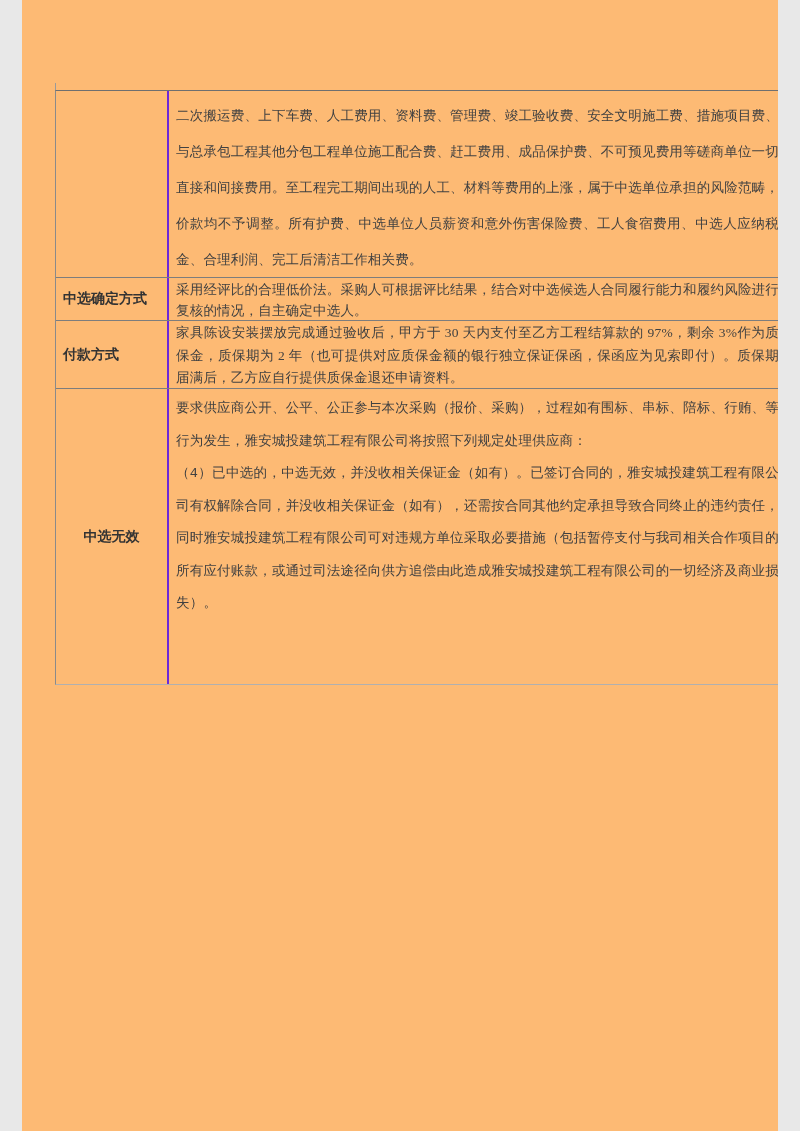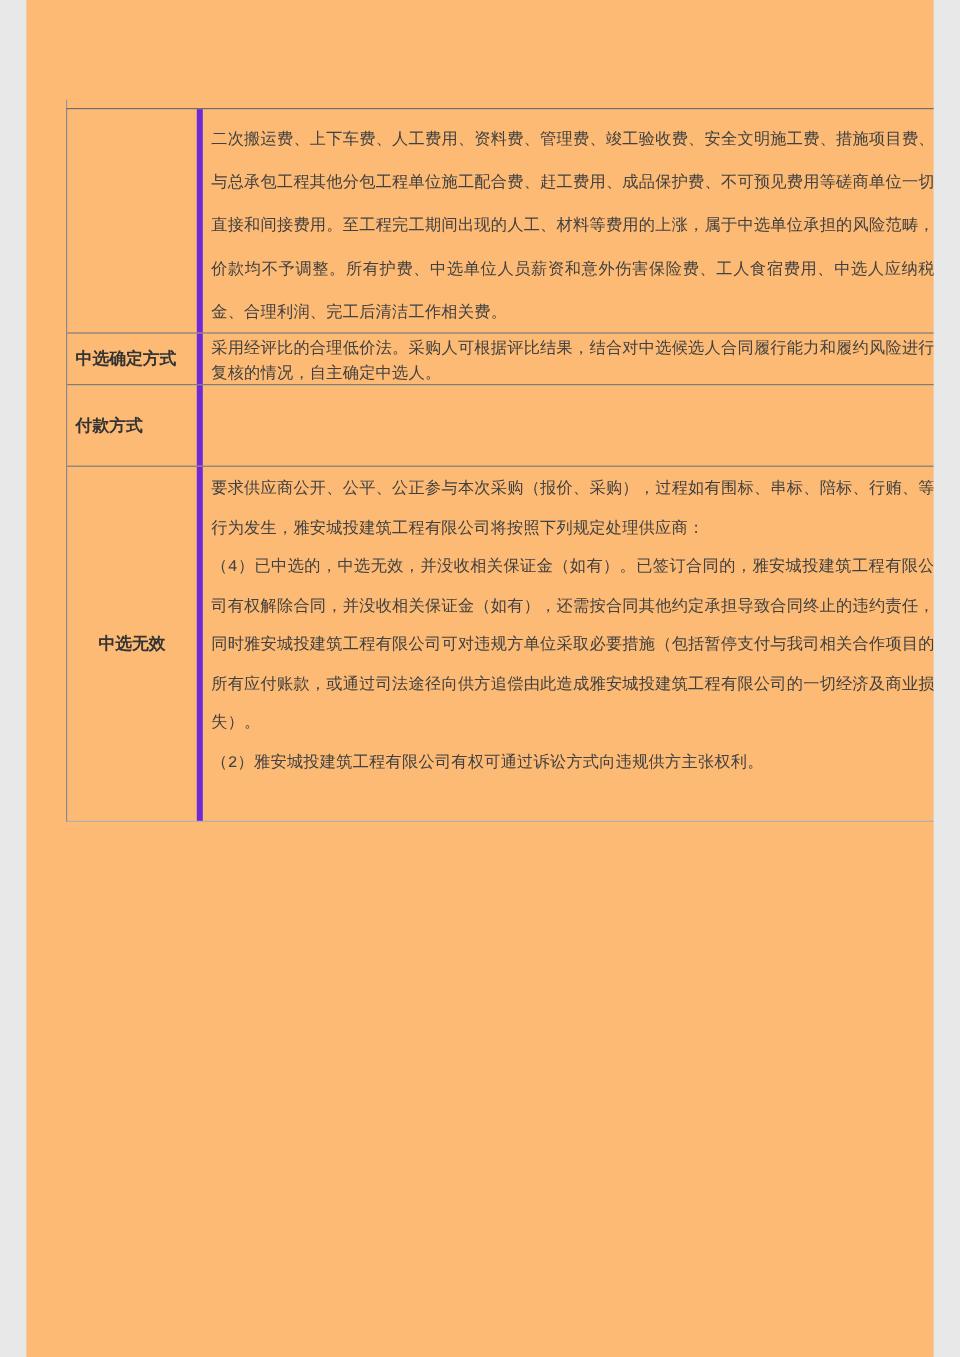--- a/index.html
+++ b/index.html
@@ -34,21 +34,21 @@
     background: #9a9a9a;
   }
   .t-row {
     display: flex;
     border-bottom: 1px solid #7d7d7d;
   }
   .t-row:last-child { border-bottom: none; }
   .label-cell {
     width: 113px;
     flex: 0 0 113px;
-    border-right: 5px solid #6d28d9;
+    border-right: 2px solid #6d28d9;
     display: flex;
     align-items: center;
     font-family: "Liberation Sans", "DejaVu Sans", sans-serif;
     font-weight: bold;
     font-size: 14px;
     color: #333333;
     padding-left: 7px;
   }
   .label-cell.centered {
     justify-content: center;
@@ -93,25 +93,27 @@
 
     <div class="t-row row-selection">
       <div class="label-cell">中选确定方式</div>
       <div class="content-cell">
         <p>采用经评比的合理低价法。采购人可根据评比结果，结合对中选候选人合同履行能力和履约风险进行复核的情况，自主确定中选人。</p>
       </div>
     </div>
 
     <div class="t-row row-payment">
       <div class="label-cell">付款方式</div>
+      <div class="content-cell">
+        <p>家具陈设安装摆放完成通过验收后，甲方于 30 天内支付至乙方工程结算款的 97%，剩余 3%作为质保金，质保期为 2 年（也可提供对应质保金额的银行独立保证保函，保函应为见索即付）。质保期届满后，乙方应自行提供质保金退还申请资料。</p>
+      </div>
     </div>
 
     <div class="t-row row-integrity">
       <div class="label-cell centered">中选无效</div>
       <div class="content-cell">
         <p>要求供应商公开、公平、公正参与本次采购（报价、采购），过程如有围标、串标、陪标、行贿、等行为发生，雅安城投建筑工程有限公司将按照下列规定处理供应商：</p>
         <p>（4）已中选的，中选无效，并没收相关保证金（如有）。已签订合同的，雅安城投建筑工程有限公司有权解除合同，并没收相关保证金（如有），还需按合同其他约定承担导致合同终止的违约责任，同时雅安城投建筑工程有限公司可对违规方单位采取必要措施（包括暂停支付与我司相关合作项目的所有应付账款，或通过司法途径向供方追偿由此造成雅安城投建筑工程有限公司的一切经济及商业损失）。</p>
-        <p>（2）雅安城投建筑工程有限公司有权可通过诉讼方式向违规供方主张权利。</p>
       </div>
     </div>
 
   </div>
 </div>
 
 </body></html>

